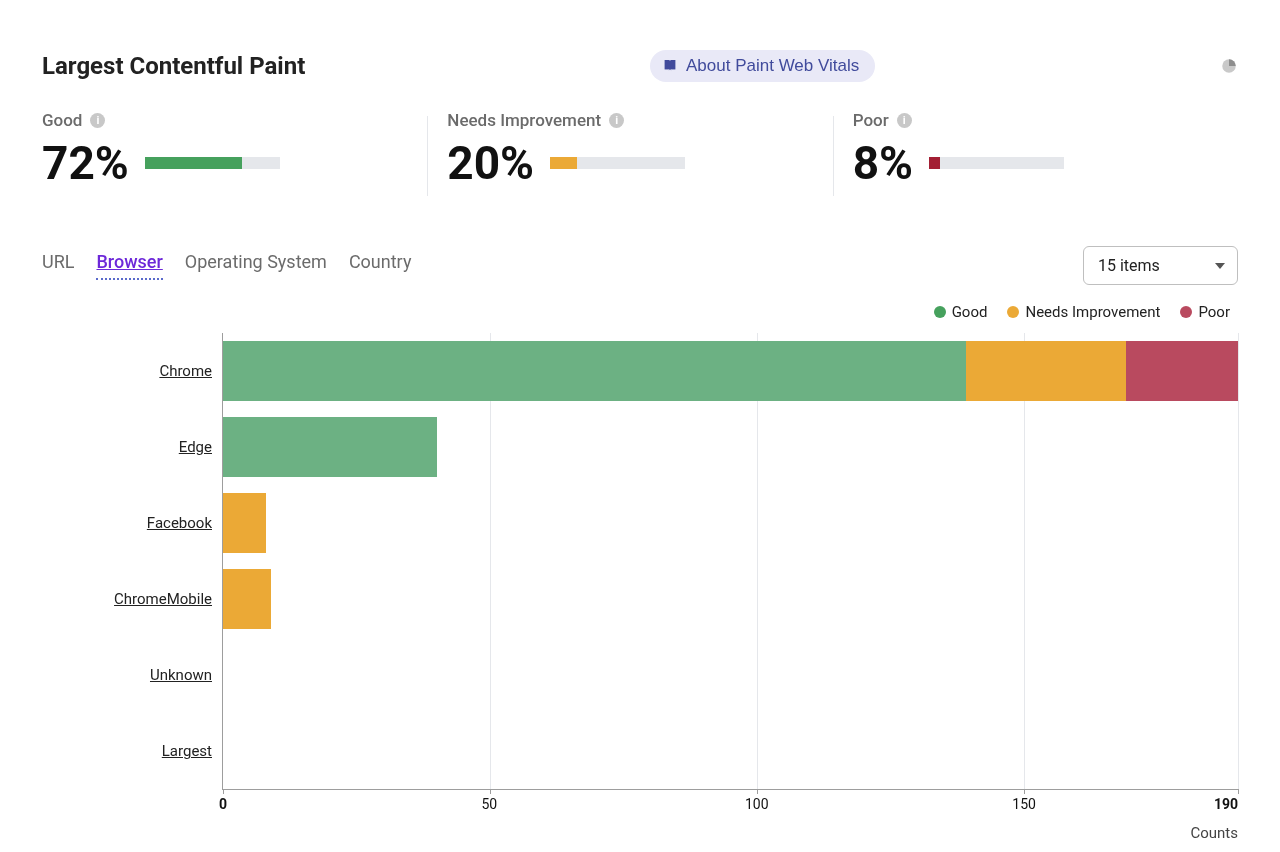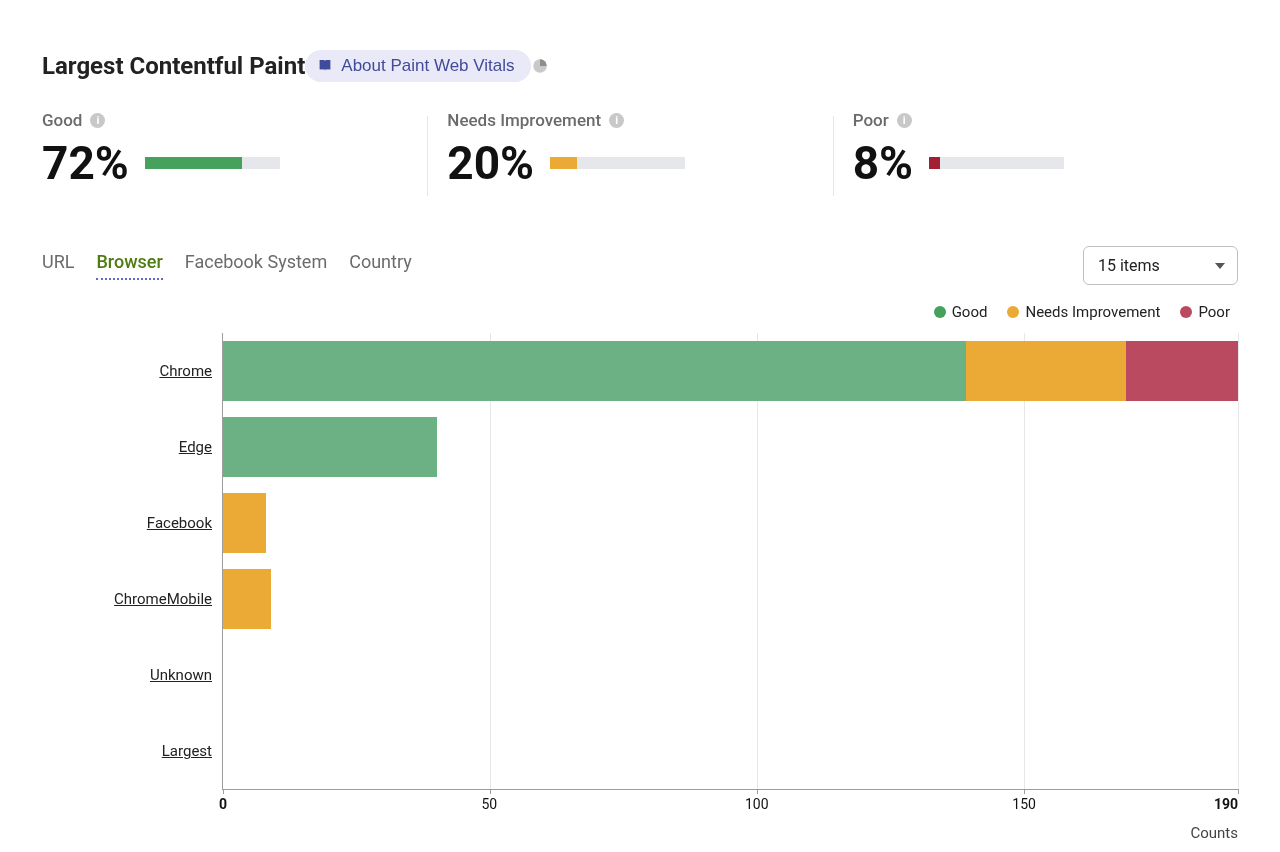--- a/index.html
+++ b/index.html
@@ -12,20 +12,21 @@
   .page {
     width: 1280px;
     height: 852px;
     padding: 50px 42px 20px 42px;
     position: relative;
   }
   
   .header-row {
     display: flex;
     align-items: center;
+    justify-content: space-between;
   }
   .title {
     font-size: 24px;
     font-weight: 700;
     color: #222;
   }
   .pill {
     display: inline-flex;
     align-items: center;
     gap: 8px;
@@ -115,23 +116,24 @@
     display: flex;
     gap: 22px;
     font-size: 18px;
     color: #6b6b6b;
   }
   .tab {
     padding-bottom: 6px;
     cursor: pointer;
   }
   .tab.active {
-    color: #4d7c0f;
+    color: #6d28d9;
     font-weight: 500;
     border-bottom: 2px dotted #5a6acb;
+    text-decoration: underline;
   }
   .spacer { flex: 1; }
   .select {
     border: 1px solid #bfbfbf;
     border-radius: 6px;
     padding: 9px 40px 9px 14px;
     font-size: 16px;
     color: #222;
     cursor: pointer;
     position: relative;
@@ -302,21 +304,21 @@
             <span class="metric-bar-fill" style="width:8%;background:#a31f34"></span>
           </span>
         </div>
       </div>
     </div>
 
   <div class="controls">
     <div class="tabs" id="tabs">
         <span class="tab">URL</span>
         <span class="tab active">Browser</span>
-        <span class="tab">Facebook System</span>
+        <span class="tab">Operating System</span>
         <span class="tab">Country</span>
       </div>
     <div class="spacer"></div>
     <div class="select">
       <span>15 items</span>
       <span class="caret"></span>
     </div>
   </div>
 
   <div class="legend" id="legend">

